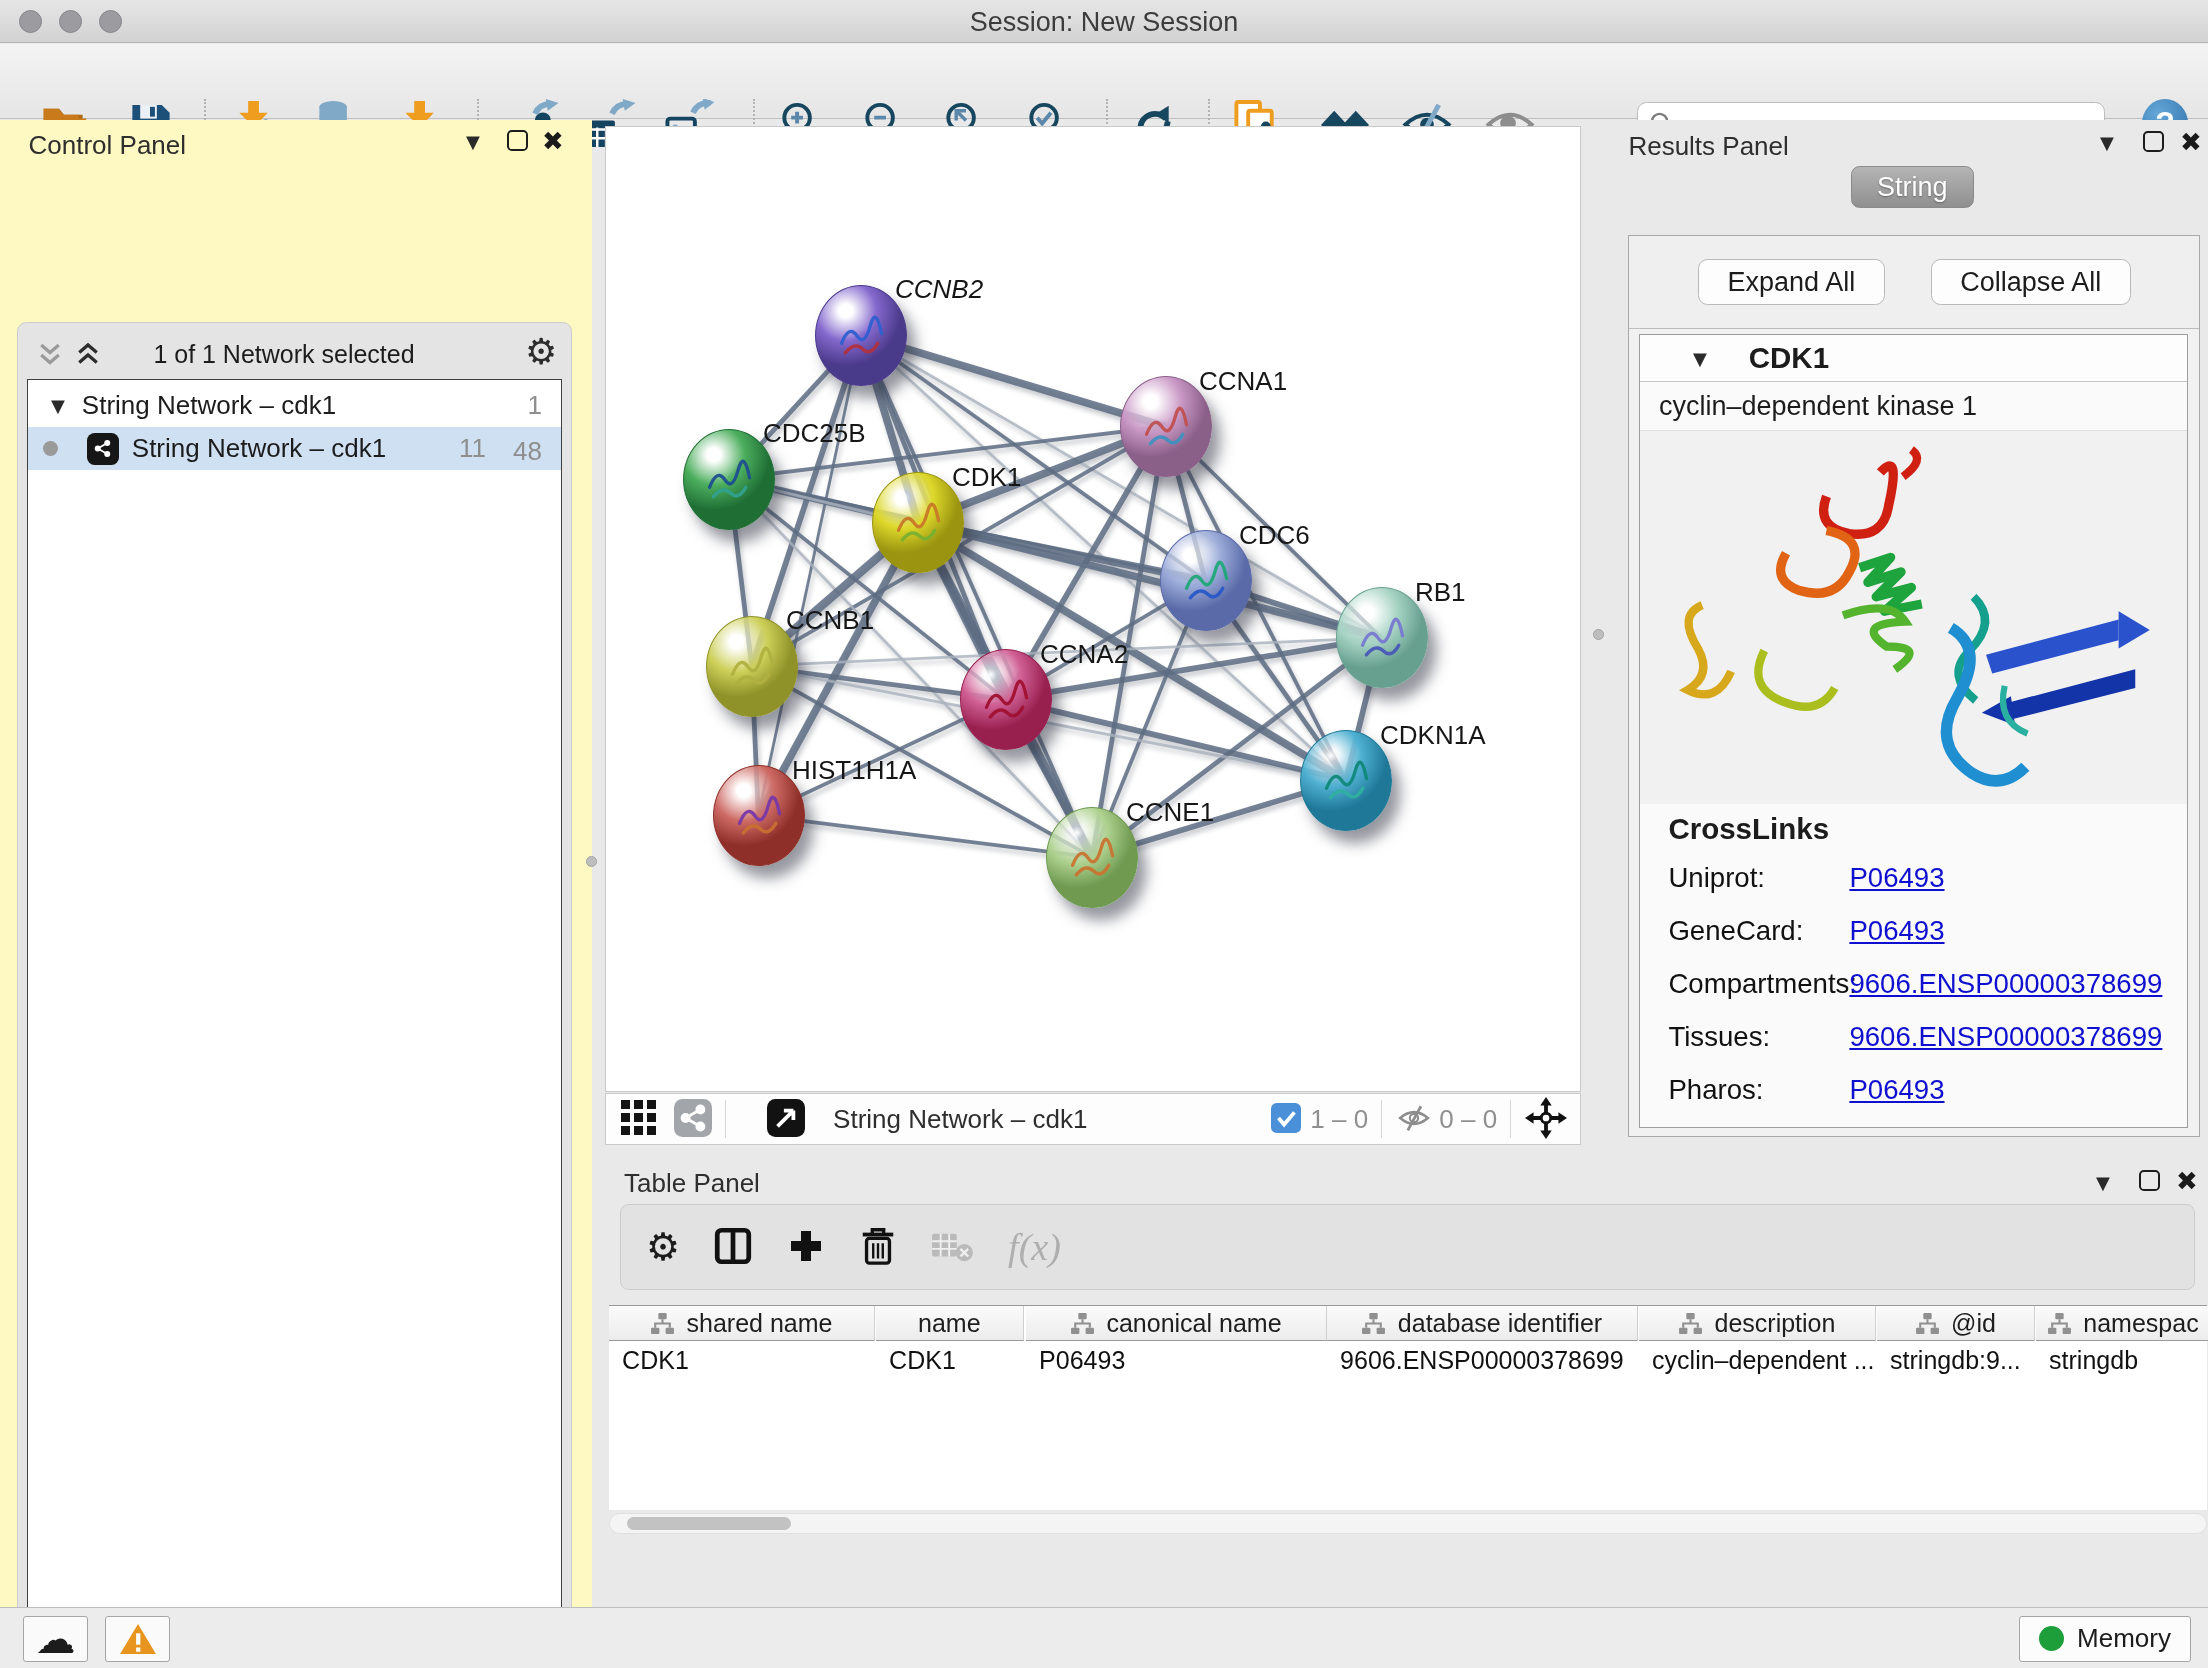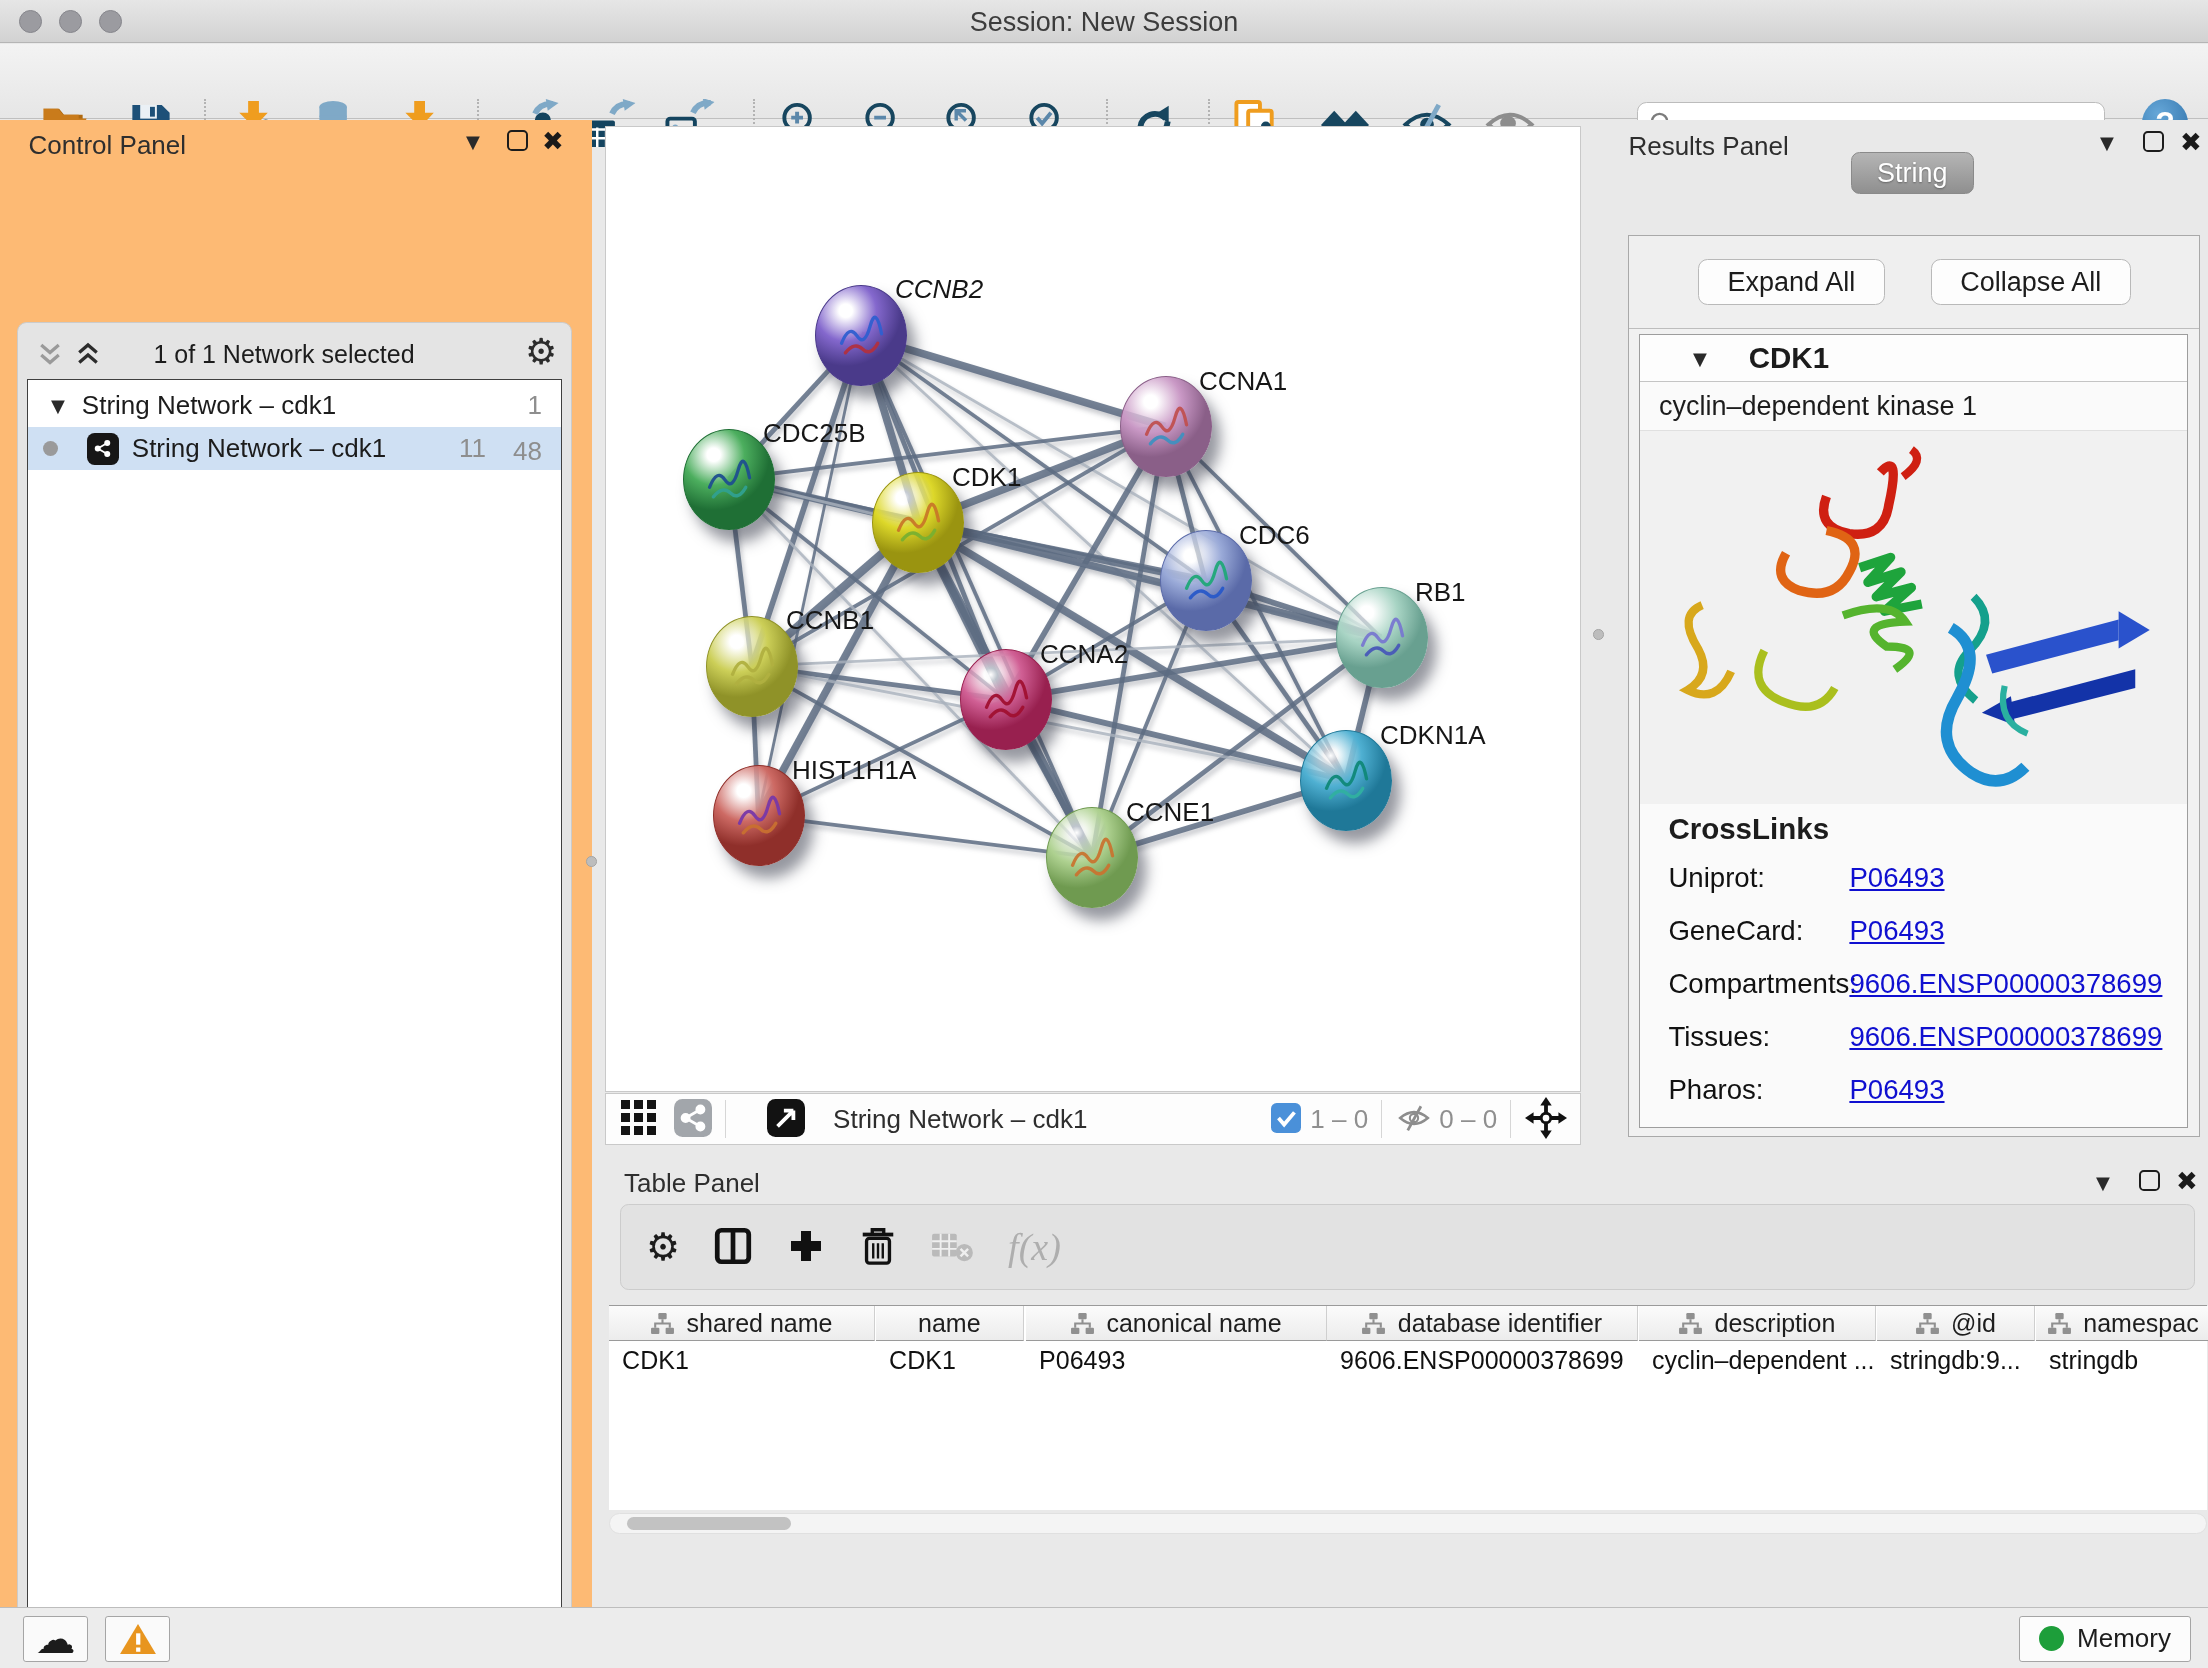--- a/index.html
+++ b/index.html
@@ -28,21 +28,21 @@
   
   .panel-title { font-size:26px; color:#2e2e2e; }
   .tri { font-size:18px; color:#2a2a2a; font-family:"DejaVu Sans",sans-serif; }
   .sq-icon { width:21px; height:21px; border:2.9px solid #1c1c1c; border-radius:4.8px; }
   .x-icon { font-size:26px; font-weight:bold; color:#1a1a1a; font-family:"DejaVu Sans",sans-serif; line-height:1; }
   .tab { height:42px; padding:0 25px; display:flex; align-items:center; justify-content:center;
     font-size:27px; background:#fdfdfd; border:1px solid #bdbdbd; border-radius:8.6px; color:#111; }
   .tab.sel { background:linear-gradient(#b5b5b5,#8f8f8f); color:#fff; border-color:#8a8a8a;
     text-shadow:0 1px 1.9px rgba(0,0,0,.35); }
   
-  #control-panel { position:absolute; left:0; top:120px; width:592px; height:1488px; background:#fdba74; }
+  #control-panel { position:absolute; left:0; top:120px; width:592px; height:1488px; background:#fef9c3; }
   #cp-box { position:absolute; left:17px; top:202px; width:555px; height:1375px;
     background:#e4e4e4; border:1px solid #cbcbcb; border-radius:9.5px; }
   #cp-tree { position:absolute; left:27px; top:259px; width:535px; height:1311px;
     background:#fff; border:1.9px solid #3f3f3f; }
   .tree-row { position:absolute; left:0; width:100%; height:43px; display:flex; align-items:center; font-size:26px; }
   .count { color:#8e8e8e; }
   #string-tile { width:32px; height:32px; border-radius:7.6px; background:#161616;
     display:flex; align-items:center; justify-content:center; margin-right:13.3px; }
   
   #network-canvas { position:absolute; left:605px; top:126px; width:976px; height:966px;
@@ -495,21 +495,21 @@
 
 <div class="dot-handle" style="left:586px; top:856px"></div>
 <div class="dot-handle" style="left:1593px; top:629px"></div>
 <div class="dot-handle" style="left:1398px; top:1150px"></div>
 
 <div id="results-panel">
   <div class="abs panel-title" style="left:11.4px; top:10.5px">Results Panel</div>
   <div class="abs tri" style="left:483px; top:12.4px">▼</div>
   <div class="abs sq-icon" style="left:526px; top:10.5px"></div>
   <div class="abs x-icon" style="left:563px; top:8.6px">✖</div>
-  <div class="abs tab sel" style="left:234px; top:32px; z-index:3">String</div>
+  <div class="abs tab sel" style="left:234px; top:46px; z-index:3">String</div>
 
   <div id="rp-box">
     <div class="abs" style="left:0; top:0; width:100%; height:93px; border-bottom:1px solid #bdbdbd; display:flex; align-items:center; justify-content:center; gap:46px; background:#efefef">
       <div class="rp-btn">Expand All</div>
       <div class="rp-btn">Collapse All</div>
     </div>
     <div id="rp-card">
       <div style="height:47px; border-bottom:1px solid #c4c4c4; display:flex; align-items:center; background:#fdfdfd">
         <span class="tri" style="margin:0 42px 0 53px">▼</span>
         <span style="font-size:29.5px; font-weight:bold">CDK1</span>

